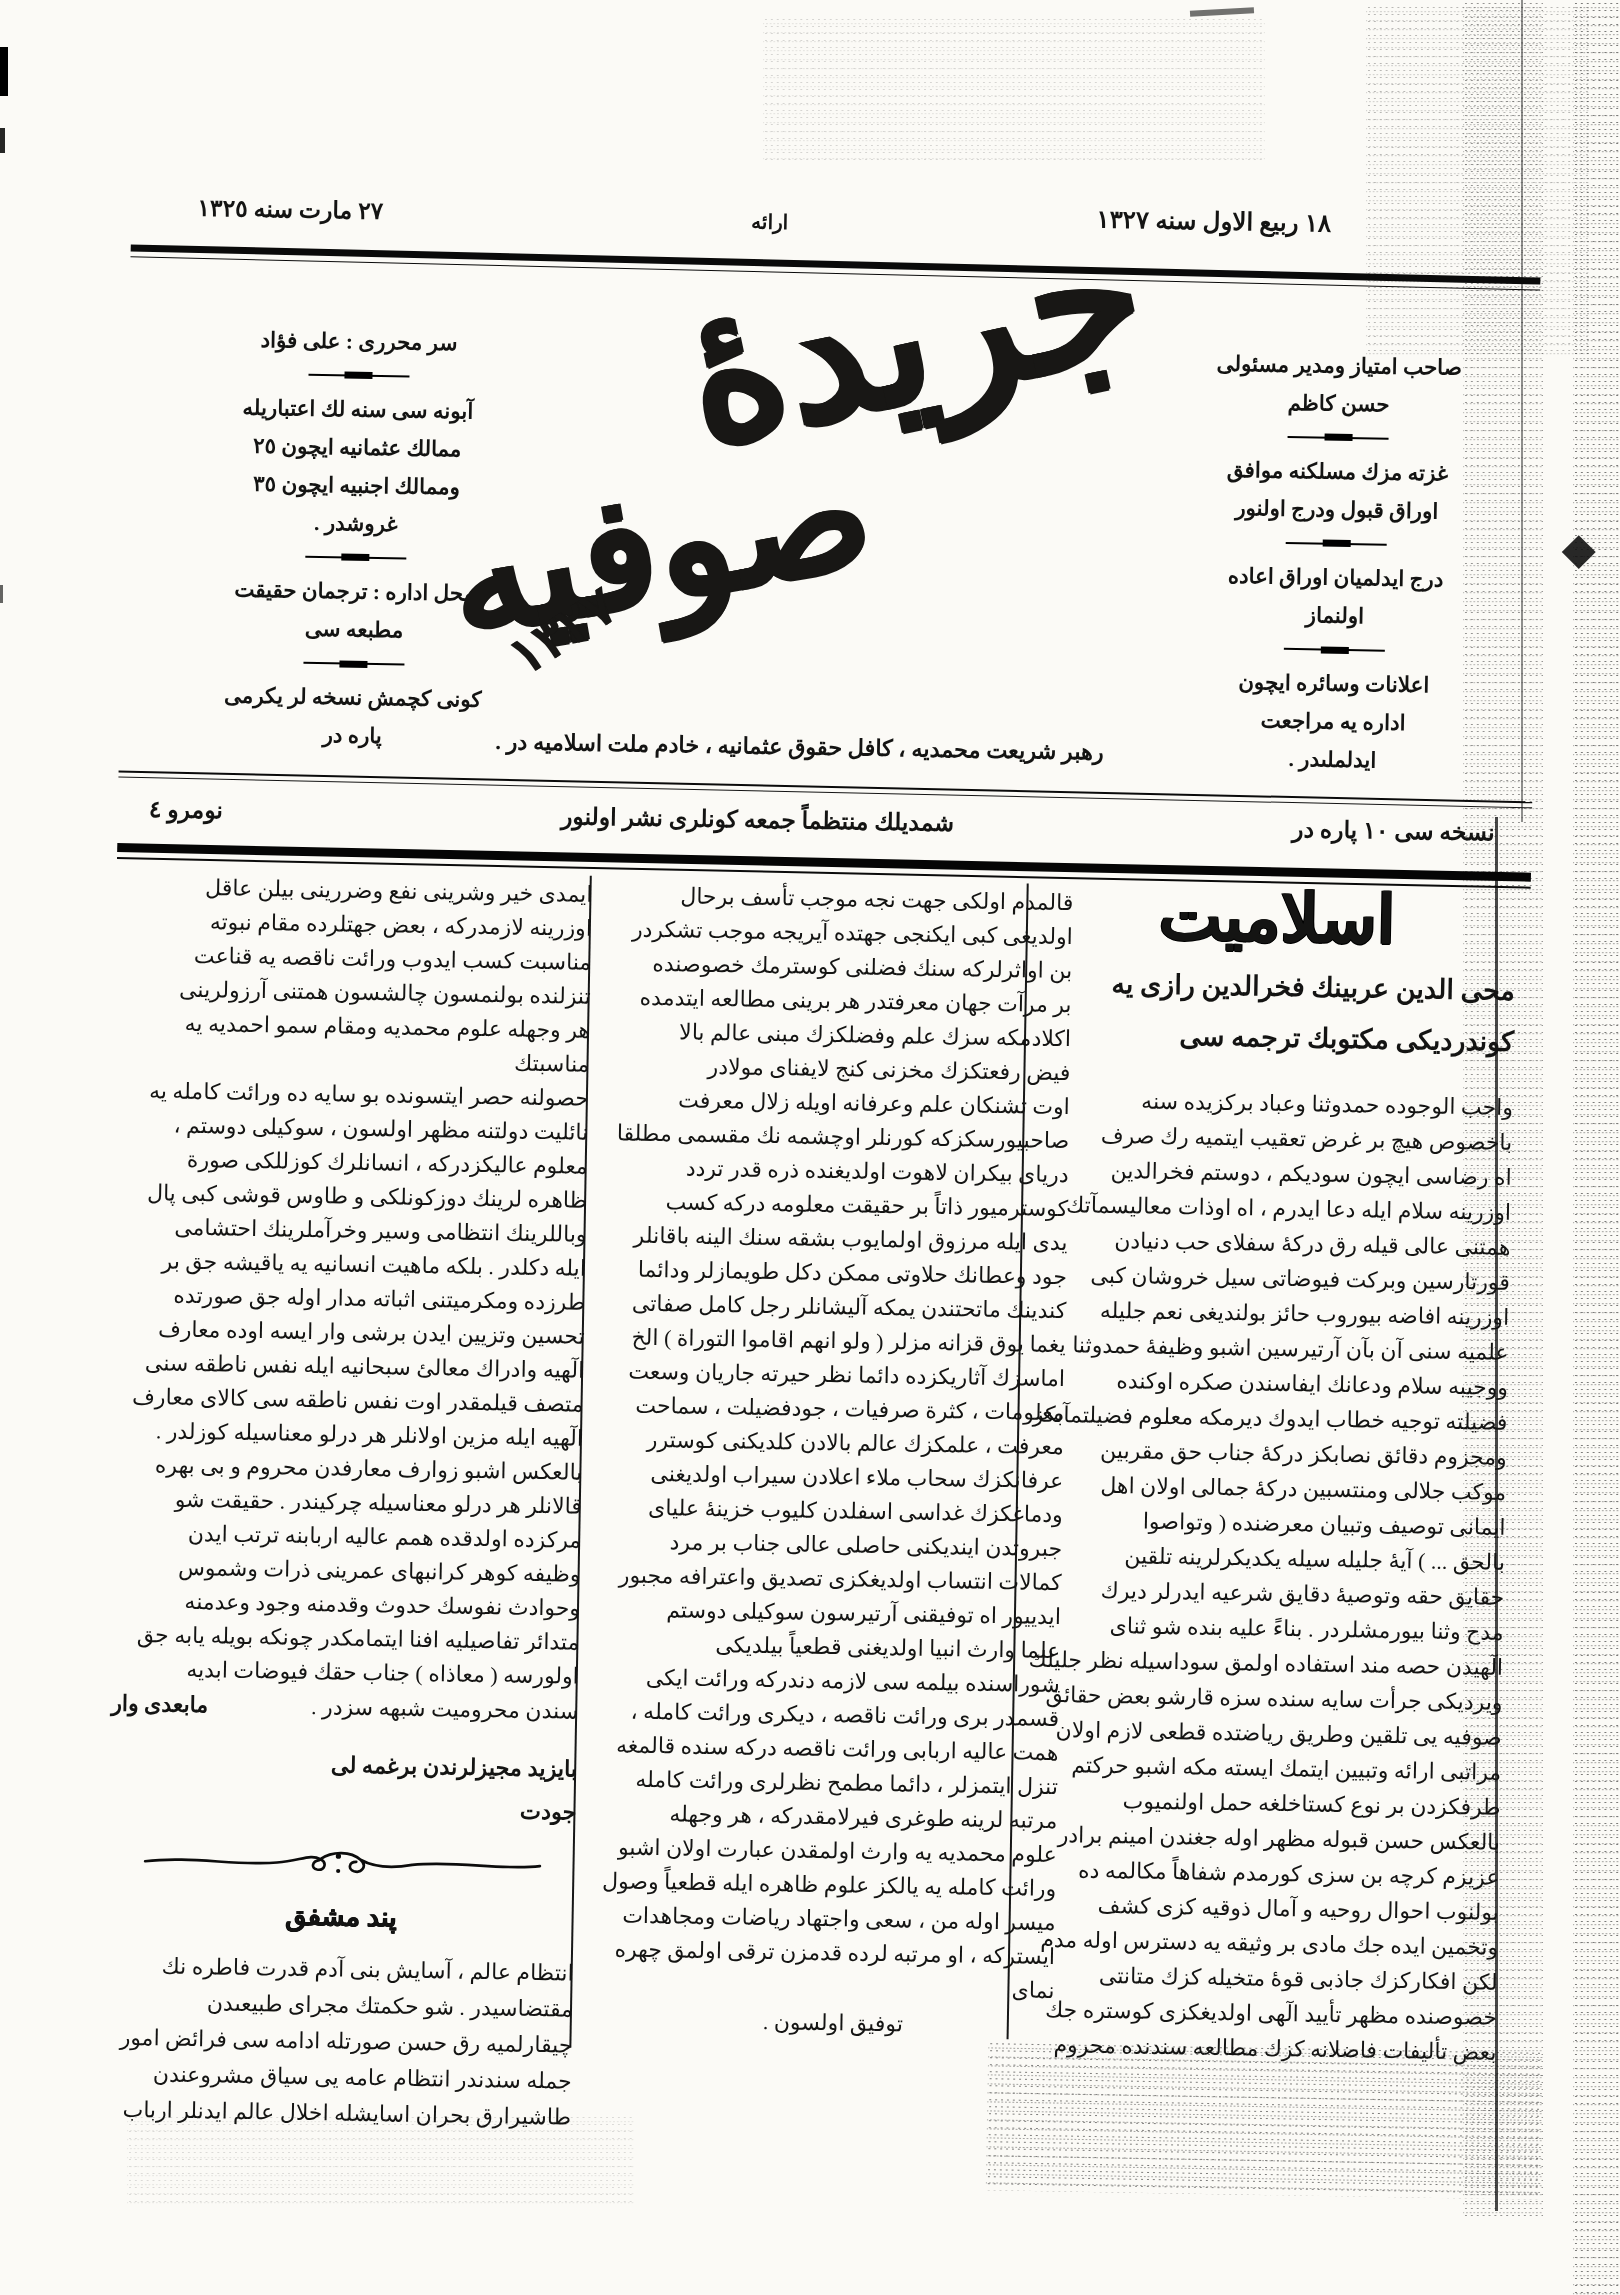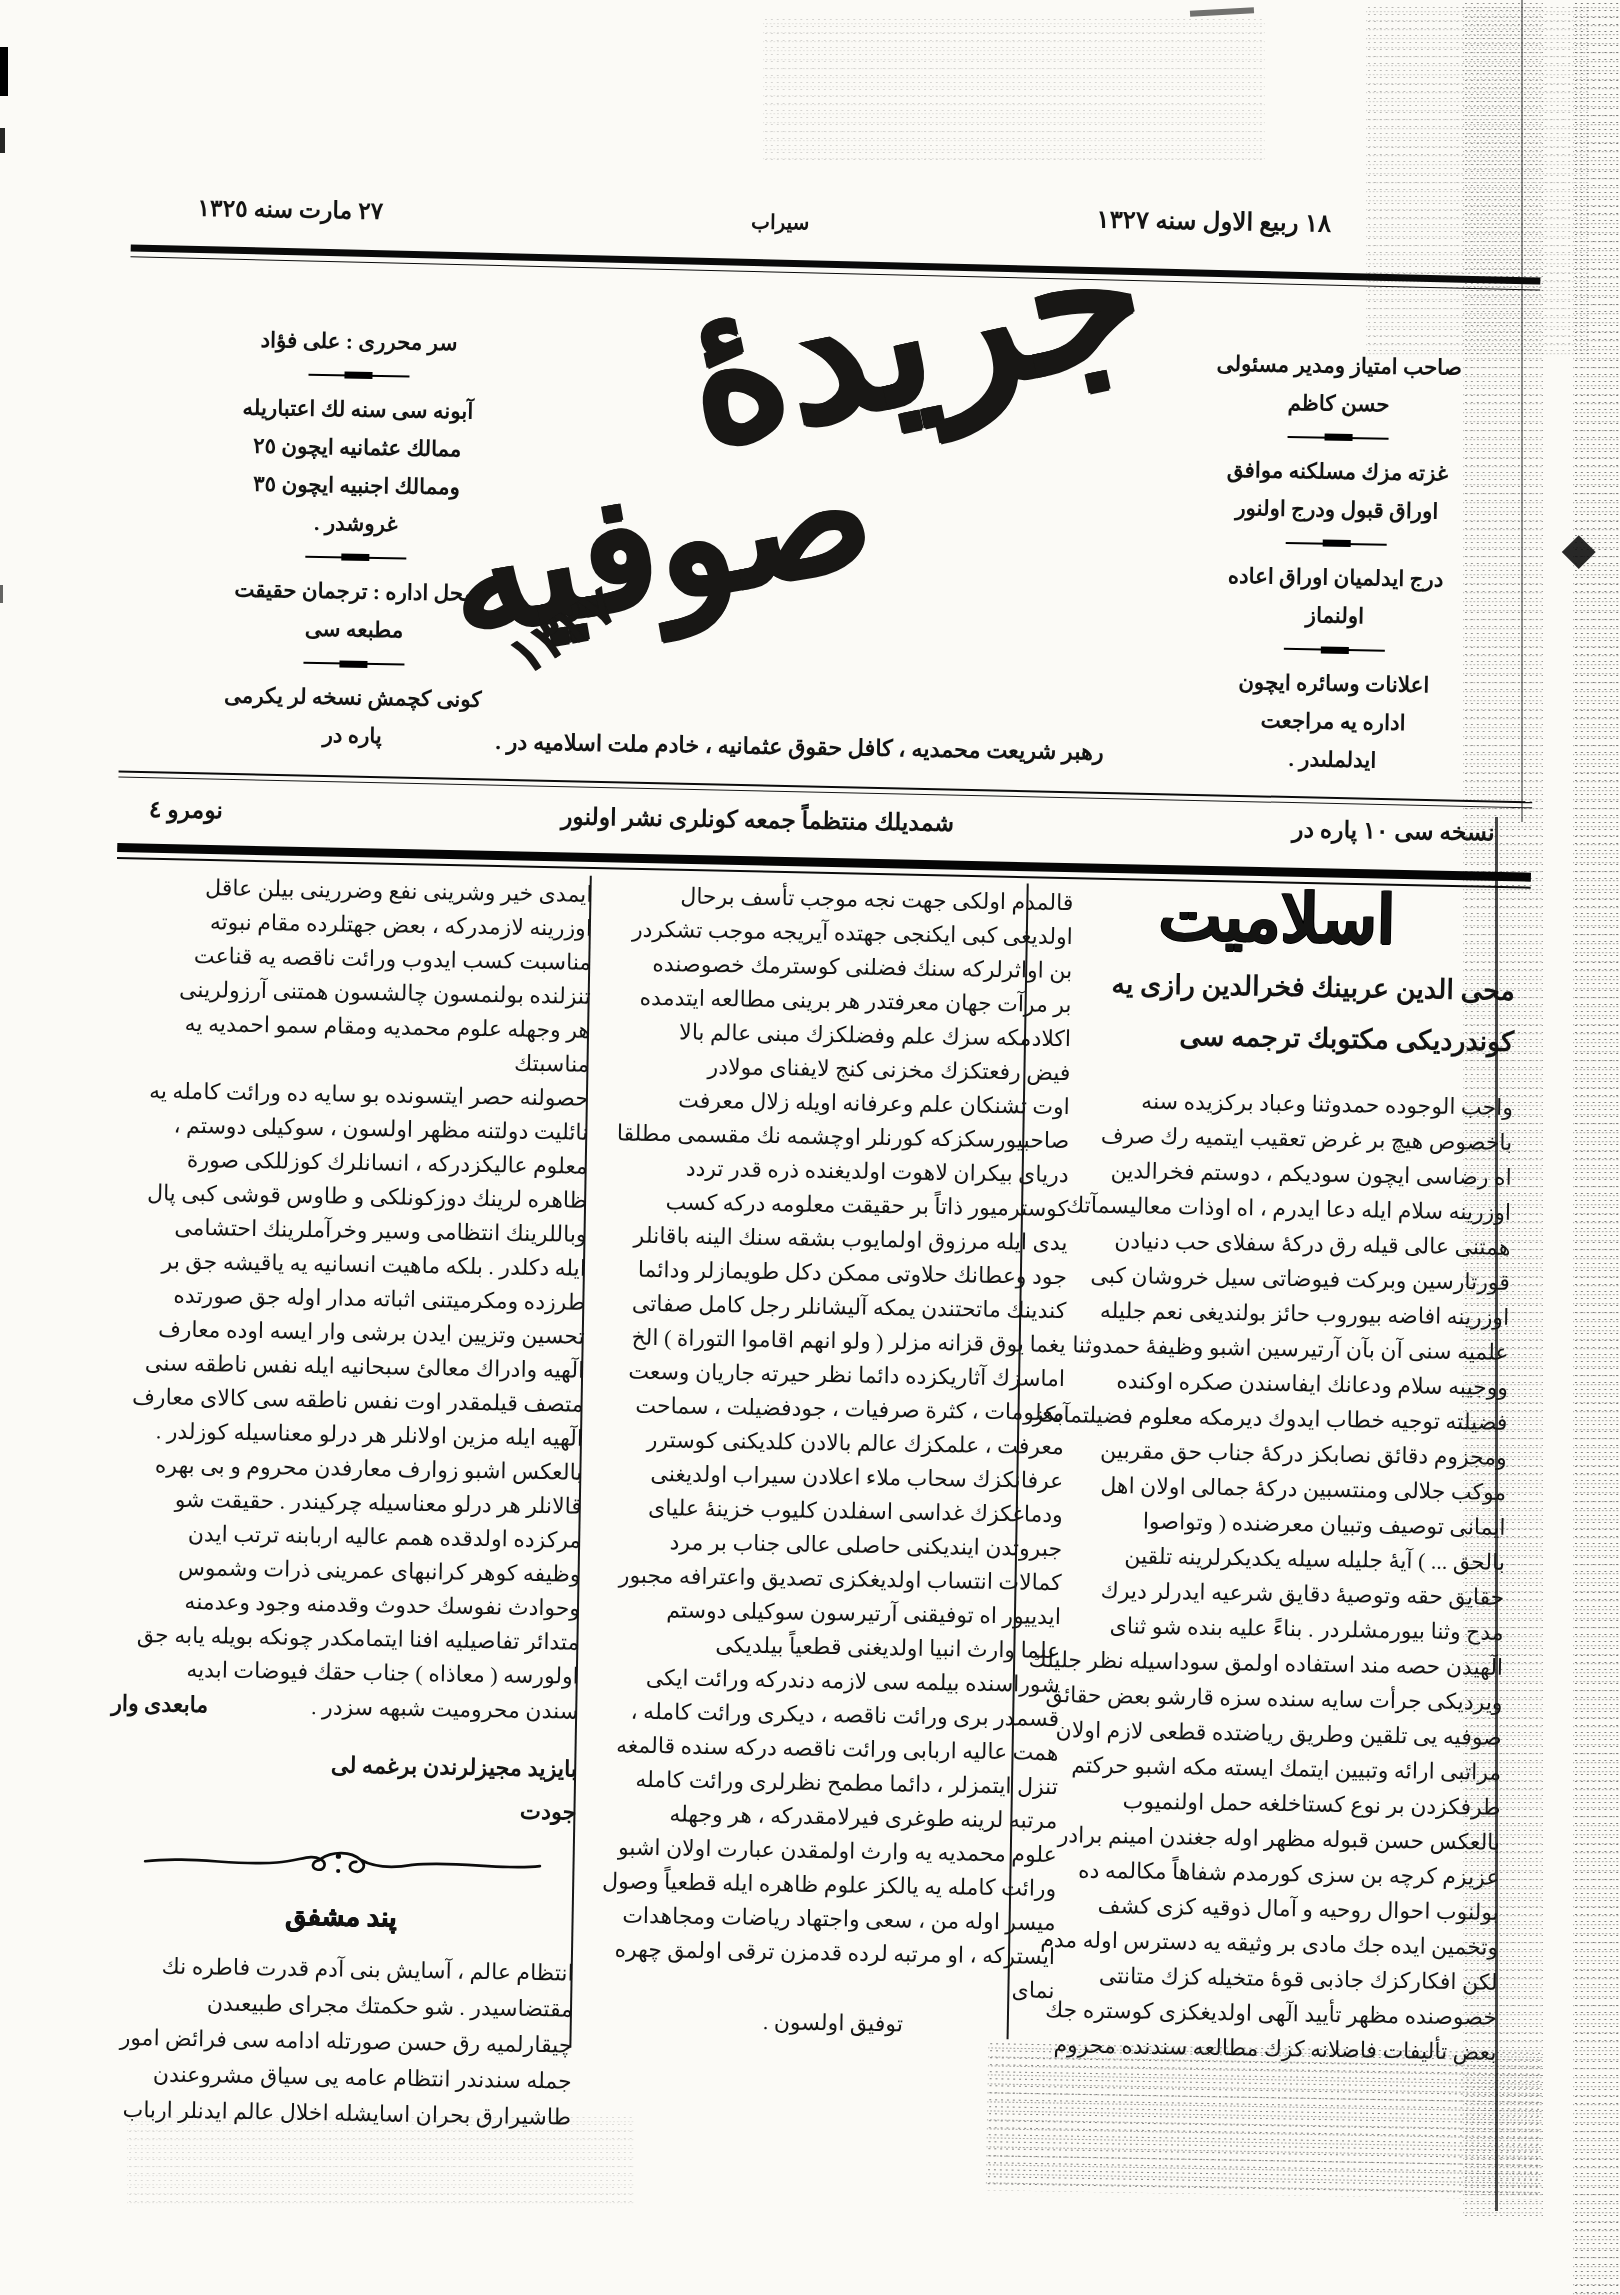--- a/index.html
+++ b/index.html
@@ -76,21 +76,21 @@
   <div class="abs scanline2"></div>
   <div class="abs tick1"></div>
   <div class="abs tick2"></div>
   <div class="abs tick3"></div>
   <div class="abs diamond"></div>
   <div class="abs speck-a"></div>
 
   <div class="tilt">
 
     <div class="abs datetxt" style="left:198px;top:193px" dir="rtl">٢٧ مارت سنه ١٣٢٥</div>
-    <div class="abs datetxt" style="left:752px;top:199px;font-size:20px" dir="rtl">سيراب</div>
+    <div class="abs datetxt" style="left:752px;top:199px;font-size:20px" dir="rtl">ارائه</div>
     <div class="abs datetxt" style="left:1097px;top:188px;font-size:24.6px" dir="rtl">١٨ ربيع الاول سنه ١٣٢٧</div>
 
     <div class="abs rule-heavy" style="left:132px;top:249px;width:1410px;transform:rotate(.35deg)"></div>
 
     <div class="abs side" style="left:158px;top:319px;width:408px">
       <div class="lines">سر محررى : على فؤاد</div>
       <div class="mini-rule"></div>
       <div class="lines">آبونه سى سنه لك اعتباريله
 ممالك عثمانيه ايچون ٢٥
 وممالك اجنبيه ايچون ٣٥

